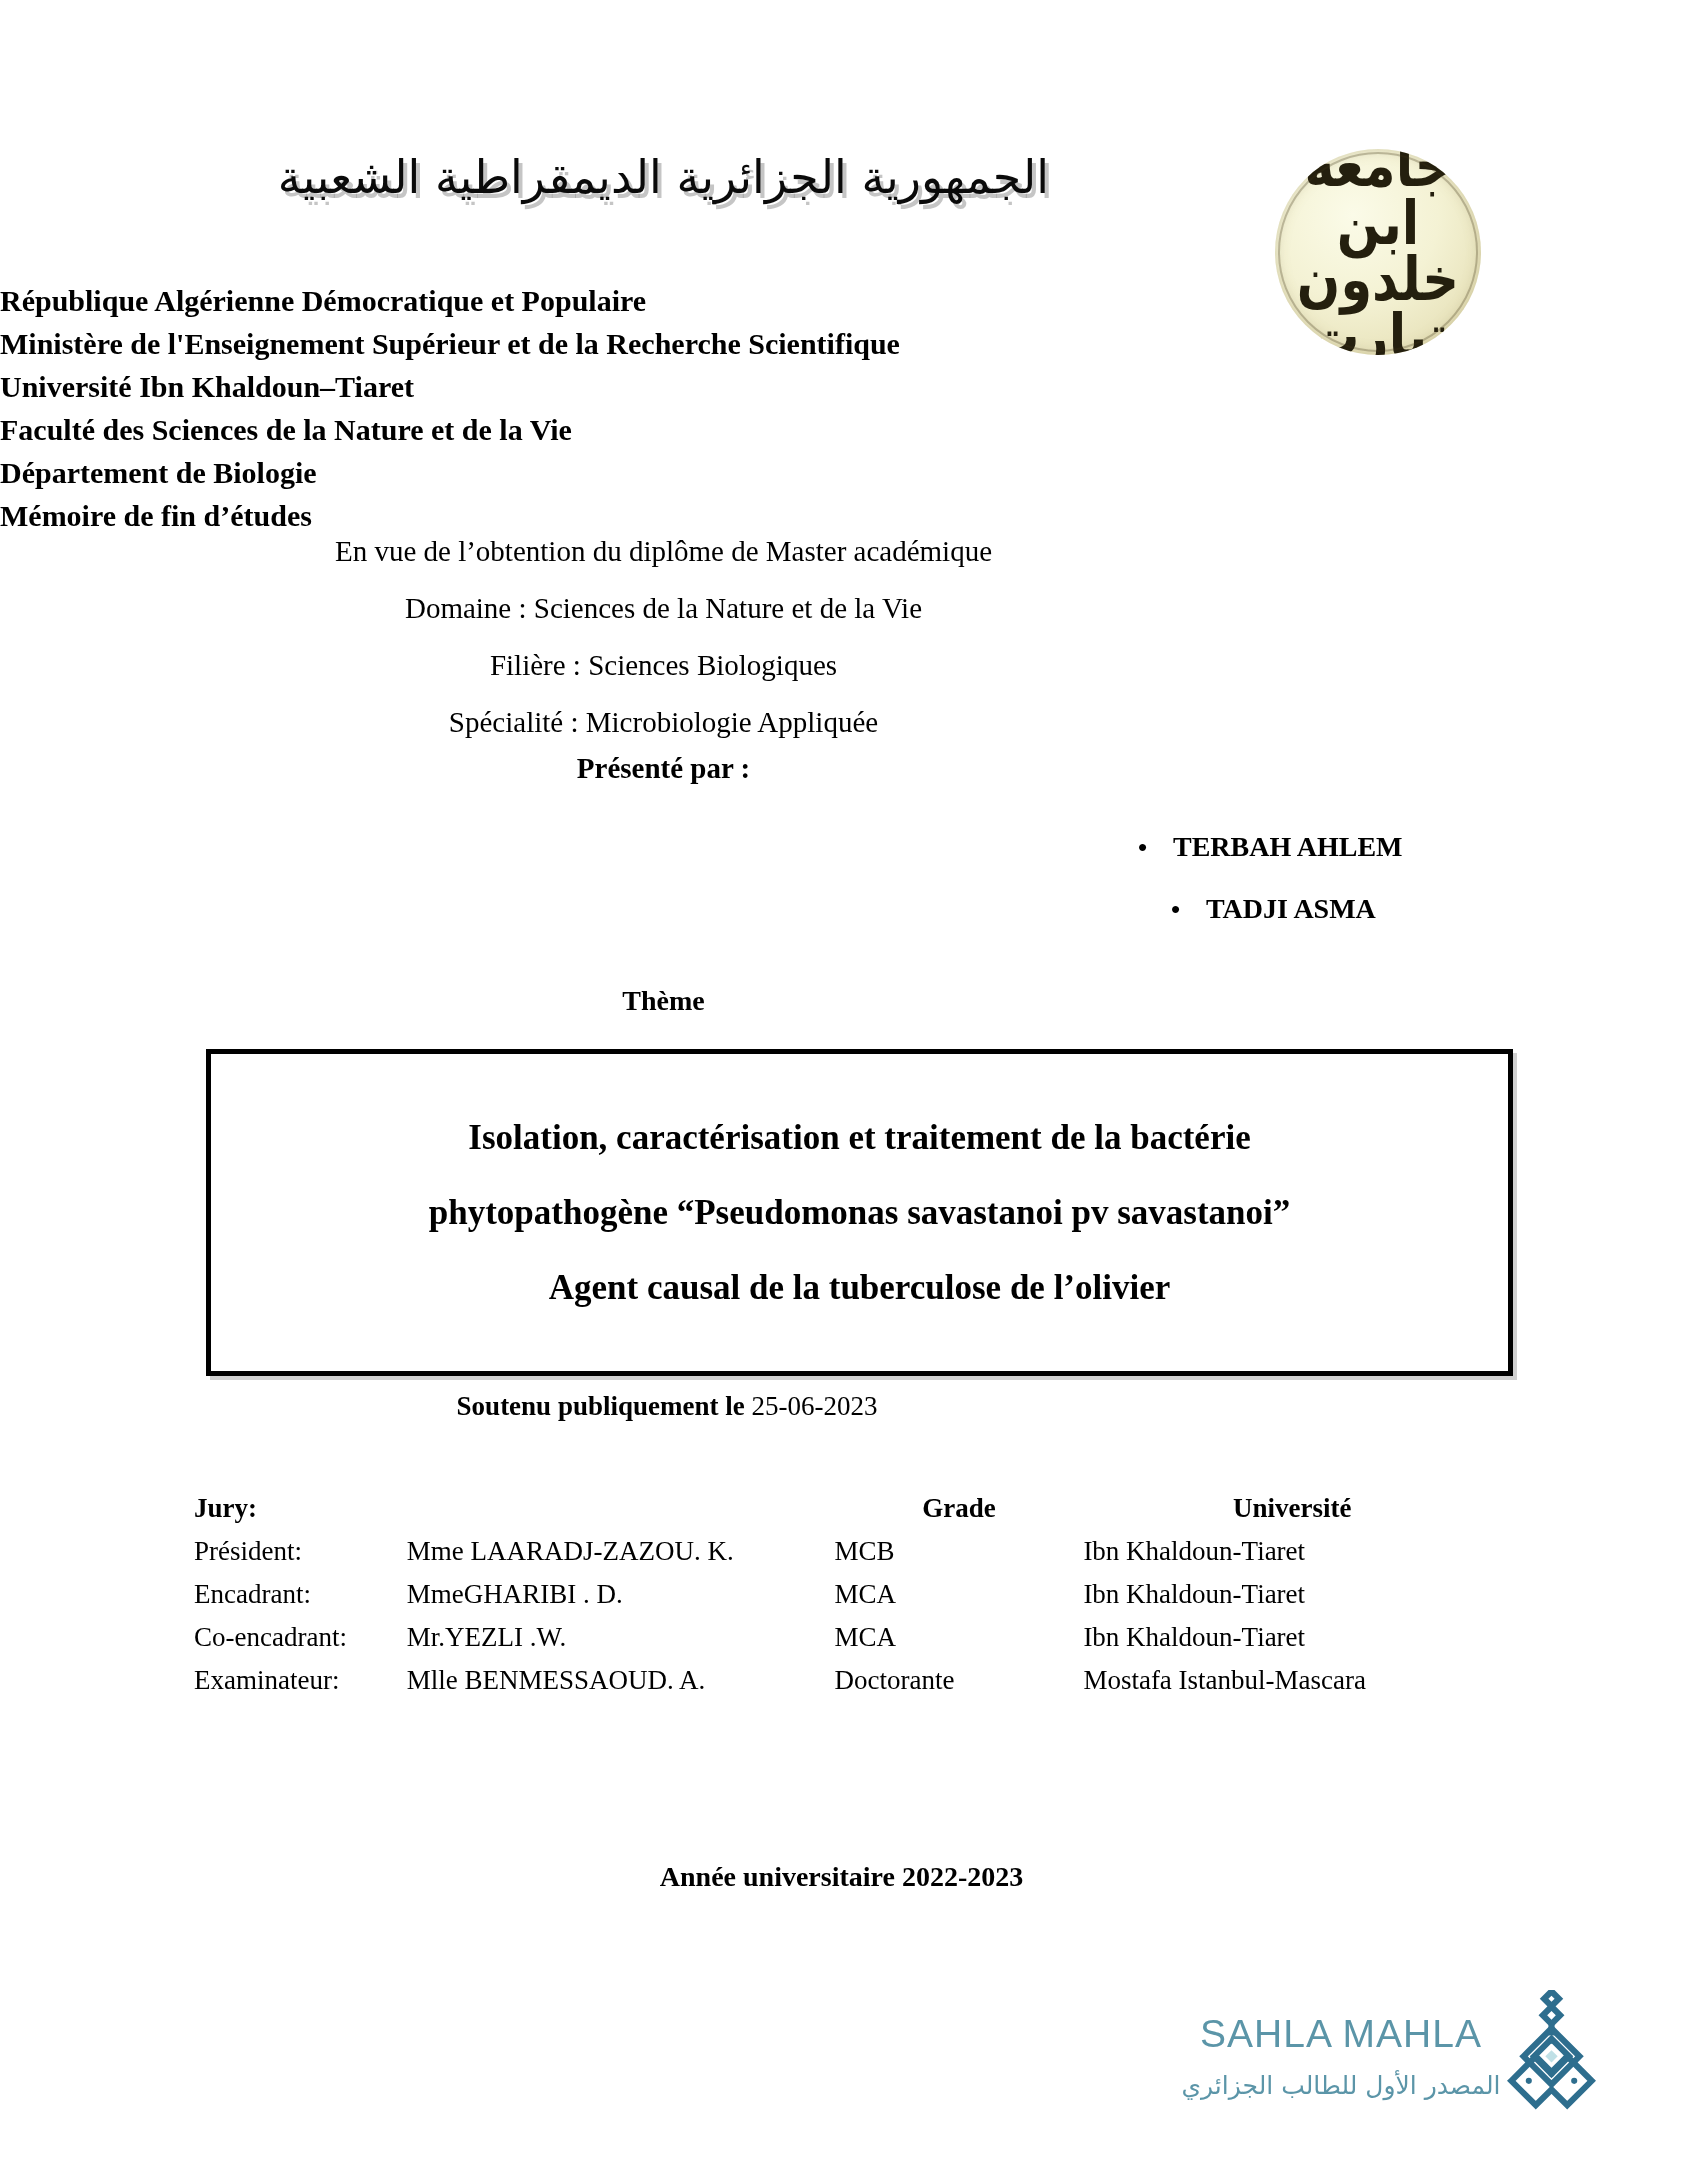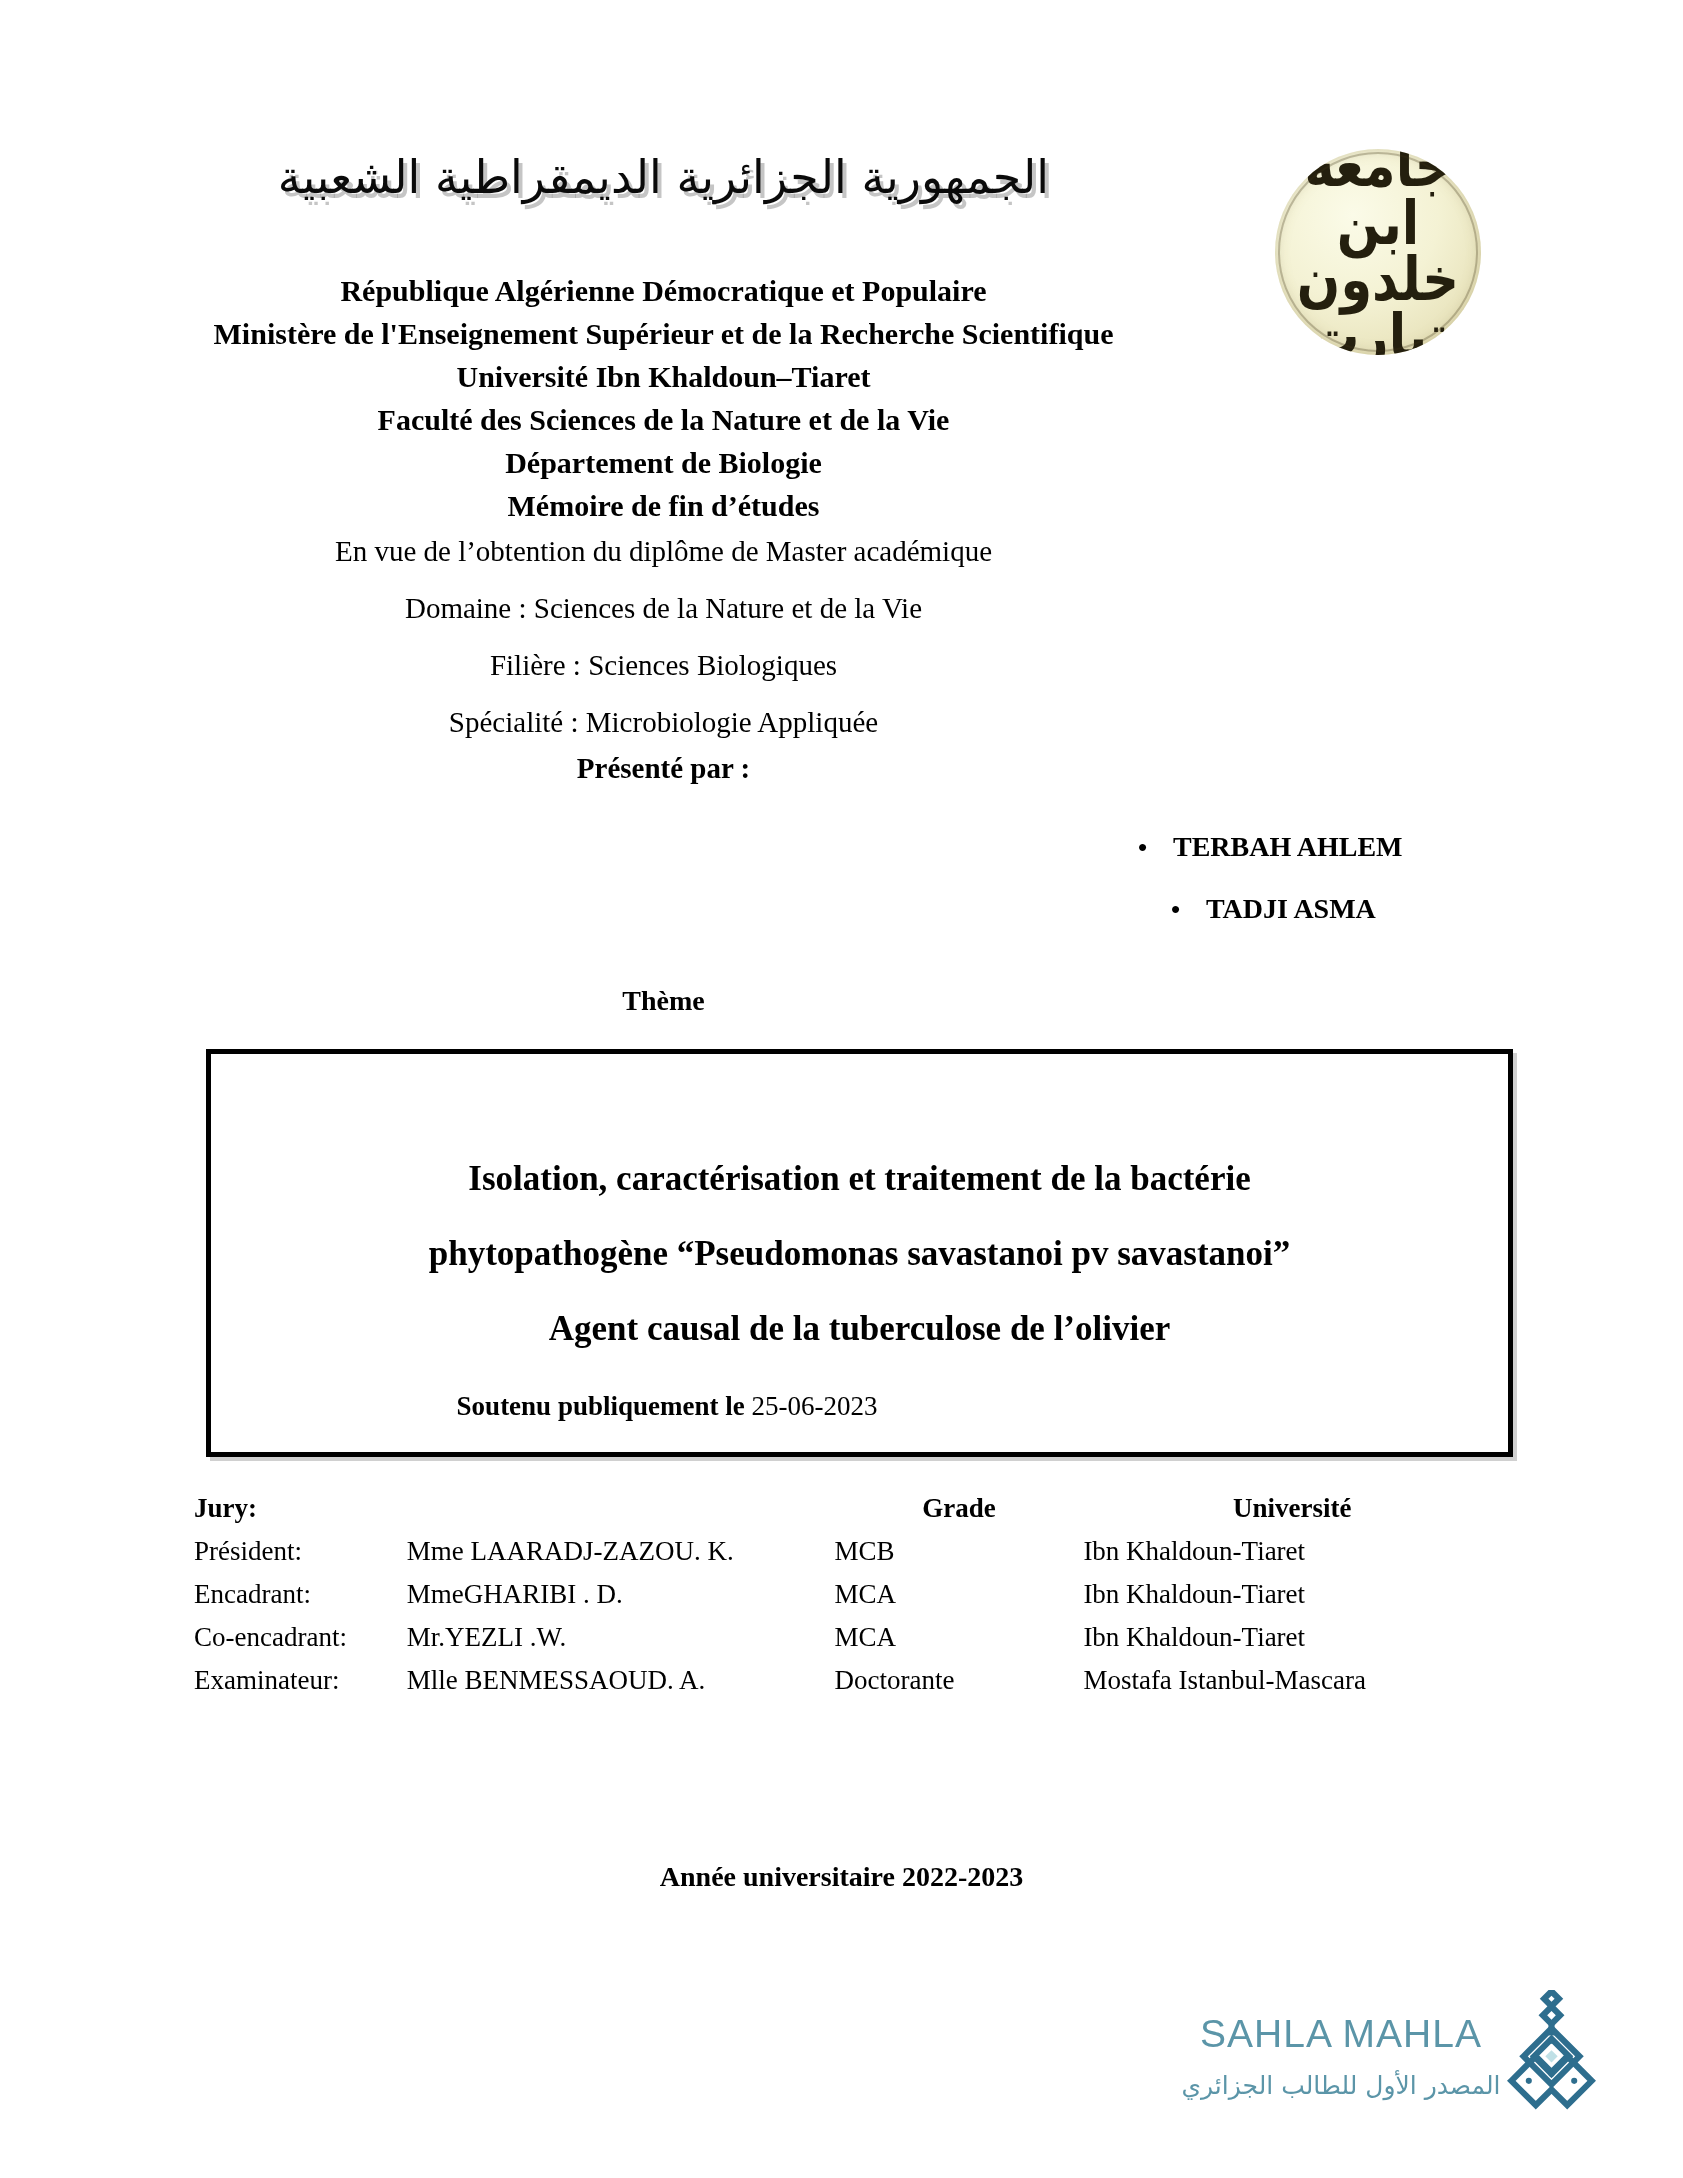--- a/index.html
+++ b/index.html
@@ -82,24 +82,24 @@
   .seal-ring {
     position: absolute;
     inset: 3px;
     border-radius: 50%;
     border: 2px solid rgba(60,52,20,0.28);
   }
 
   
   .inst-block {
     position: absolute;
-    top: 269px;
+    top: 279px;
     left: 0;
     width: 1327px;
-    text-align: center;
+    text-align: left;
   }
   .inst-line {
     font-size: 30px;
     font-weight: 700;
     line-height: 43px;
     white-space: nowrap;
   }
 
   .degree-block {
     position: absolute;
@@ -167,21 +167,21 @@
     font-size: 28px;
     font-weight: 700;
   }
 
   
   .title-box {
     position: absolute;
     left: 206px;
     top: 1049px;
     width: 1307px;
-    height: 408px;
+    height: 327px;
     box-sizing: border-box;
     border: 5px solid #000000;
     background: #ffffff;
     display: flex;
     flex-direction: column;
     justify-content: center;
     align-items: center;
     box-shadow: 4px 4px 0 rgba(120,120,120,0.35);
   }
   .title-line {

